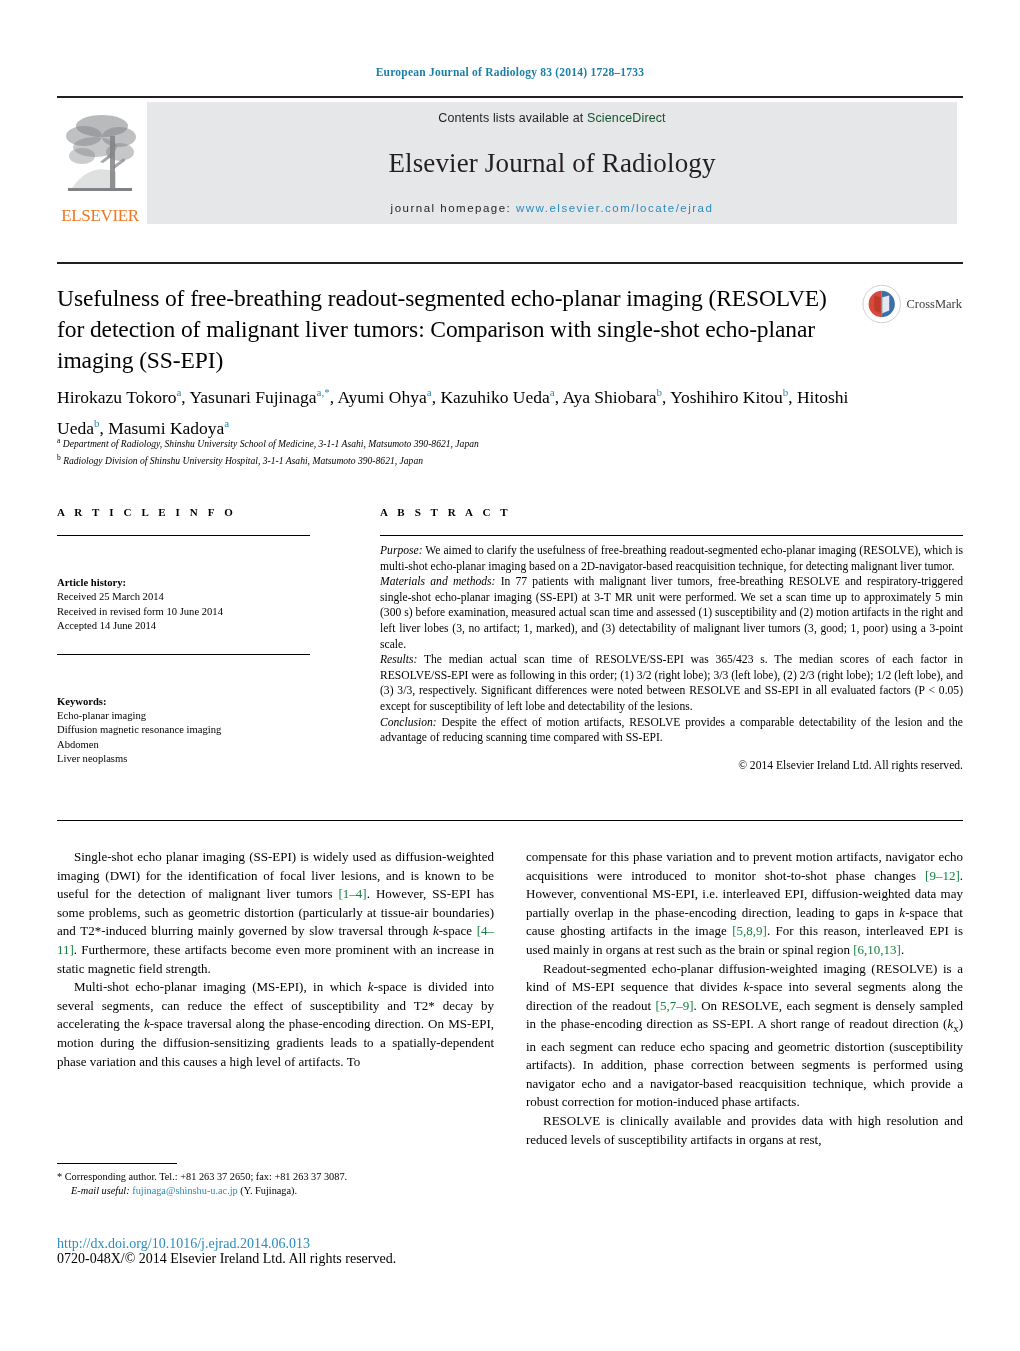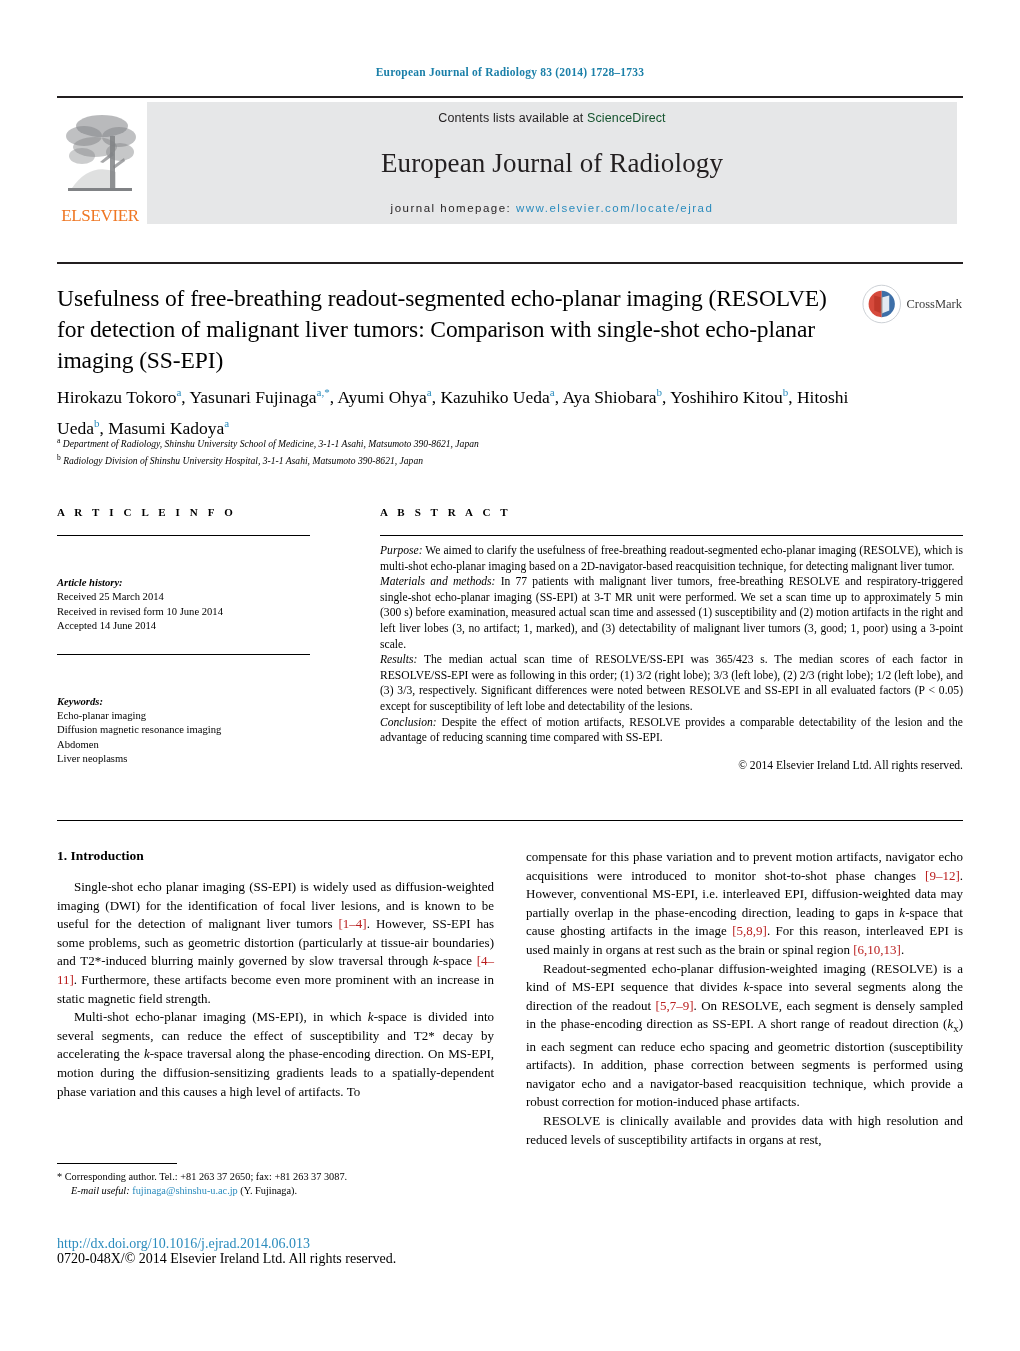--- a/index.html
+++ b/index.html
@@ -228,21 +228,21 @@
   }
   .hairline {
     border-top: 1px solid #000;
     margin-bottom: 7px;
   }
   .info-block {
     font-family: "Liberation Serif", serif;
     font-size: 10.6px;
     line-height: 14.4px;
   }
-  .info-block .lbl { font-style: italic; font-weight: bold; margin-top: 40px; }
+  .info-block .lbl { font-weight: bold; margin-top: 40px; }
   .info-gap { height: 16px; }
   .kw-rule { border-top: 1px solid #000; margin: 4px 0 6px 0; }
 
   .abs-body {
     font-family: "Liberation Serif", serif;
     font-size: 11.6px;
     line-height: 15.6px;
     text-align: justify;
     color: #000;
   }
@@ -282,21 +282,21 @@
   }
   .body-text {
     font-family: "Liberation Serif", serif;
     font-size: 13px;
     line-height: 18.6px;
     text-align: justify;
     color: #000;
   }
   .body-text p { margin: 0; text-indent: 17px; }
   .body-text p.noindent { text-indent: 0; }
-  .ref { color: #b91c1c; }
+  .ref { color: #15803d; }
   .ital { font-style: italic; }
 
   
   .foot-rule {
     position: absolute;
     top: 1163px;
     left: 57px;
     width: 120px;
     border-top: 1px solid #000;
   }
@@ -350,21 +350,21 @@
           <rect x="6" y="82" width="64" height="3"></rect>
         </g>
       </svg>
       <div class="elsevier-word">ELSEVIER</div>
     </div>
 
     <div class="sd-banner">
       <div class="sd-line">
         <span>Contents lists available at </span><span class="sd-brand">ScienceDirect</span>
       </div>
-      <div class="sd-title">European Journal of Radiology</div>
+      <div class="sd-title">Elsevier Journal of Radiology</div>
       <div class="sd-home">
         <span>journal homepage: </span><span class="sd-url">www.elsevier.com/locate/ejrad</span>
       </div>
     </div>
 
   </div>
 
   <div class="title-rule"></div>
 
   <div class="article-title">Usefulness of free-breathing readout-segmented echo-planar imaging (RESOLVE) for detection of malignant liver tumors: Comparison with single-shot echo-planar imaging (SS-EPI)</div>
@@ -418,21 +418,20 @@
       <p><span class="lead">Materials and methods:</span><span> In 77 patients with malignant liver tumors, free-breathing RESOLVE and respiratory-triggered single-shot echo-planar imaging (SS-EPI) at 3-T MR unit were performed. We set a scan time up to approximately 5 min (300 s) before examination, measured actual scan time and assessed (1) susceptibility and (2) motion artifacts in the right and left liver lobes (3, no artifact; 1, marked), and (3) detectability of malignant liver tumors (3, good; 1, poor) using a 3-point scale.</span></p>
       <p><span class="lead">Results:</span><span> The median actual scan time of RESOLVE/SS-EPI was 365/423 s. The median scores of each factor in RESOLVE/SS-EPI were as following in this order; (1) 3/2 (right lobe); 3/3 (left lobe), (2) 2/3 (right lobe); 1/2 (left lobe), and (3) 3/3, respectively. Significant differences were noted between RESOLVE and SS-EPI in all evaluated factors (P &lt; 0.05) except for susceptibility of left lobe and detectability of the lesions.</span></p>
       <p><span class="lead">Conclusion:</span><span> Despite the effect of motion artifacts, RESOLVE provides a comparable detectability of the lesion and the advantage of reducing scanning time compared with SS-EPI.</span></p>
       <div class="copyright">© 2014 Elsevier Ireland Ltd. All rights reserved.</div>
     </div>
   </div>
 
   <div class="body-rule"></div>
 
   <div class="col-left">
-    <div class="body-head">1.  Introduction</div>
     <div class="body-text">
       <p id="L0"><span>Single-shot echo planar imaging (SS-EPI) is widely used as diffusion-weighted imaging (DWI) for the identification of focal liver lesions, and is known to be useful for the detection of malignant liver tumors </span><span class="ref">[1–4]</span><span>. However, SS-EPI has some problems, such as geometric distortion (particularly at tissue-air boundaries) and T2*-induced blurring mainly governed by slow traversal through </span><span class="ital">k</span><span>-space </span><span class="ref">[4–11]</span><span>. Furthermore, these artifacts become even more prominent with an increase in static magnetic field strength.</span></p>
       <p id="L1"><span>Multi-shot echo-planar imaging (MS-EPI), in which </span><span class="ital">k</span><span>-space is divided into several segments, can reduce the effect of susceptibility and T2* decay by accelerating the </span><span class="ital">k</span><span>-space traversal along the phase-encoding direction. On MS-EPI, motion during the diffusion-sensitizing gradients leads to a spatially-dependent phase variation and this causes a high level of artifacts. To</span></p>
     </div>
   </div>
 
   <div class="col-right">
     <div class="body-text">
       <p class="noindent" id="R0"><span>compensate for this phase variation and to prevent motion artifacts, navigator echo acquisitions were introduced to monitor shot-to-shot phase changes </span><span class="ref">[9–12]</span><span>. However, conventional MS-EPI, i.e. interleaved EPI, diffusion-weighted data may partially overlap in the phase-encoding direction, leading to gaps in </span><span class="ital">k</span><span>-space that cause ghosting artifacts in the image </span><span class="ref">[5,8,9]</span><span>. For this reason, interleaved EPI is used mainly in organs at rest such as the brain or spinal region </span><span class="ref">[6,10,13]</span><span>.</span></p>
       <p id="R1"><span>Readout-segmented echo-planar diffusion-weighted imaging (RESOLVE) is a kind of MS-EPI sequence that divides </span><span class="ital">k</span><span>-space into several segments along the direction of the readout </span><span class="ref">[5,7–9]</span><span>. On RESOLVE, each segment is densely sampled in the phase-encoding direction as SS-EPI. A short range of readout direction (</span><span class="ital">k</span><sub>x</sub><span>) in each segment can reduce echo spacing and geometric distortion (susceptibility artifacts). In addition, phase correction between segments is performed using navigator echo and a navigator-based reacquisition technique, which provide a robust correction for motion-induced phase artifacts.</span></p>

